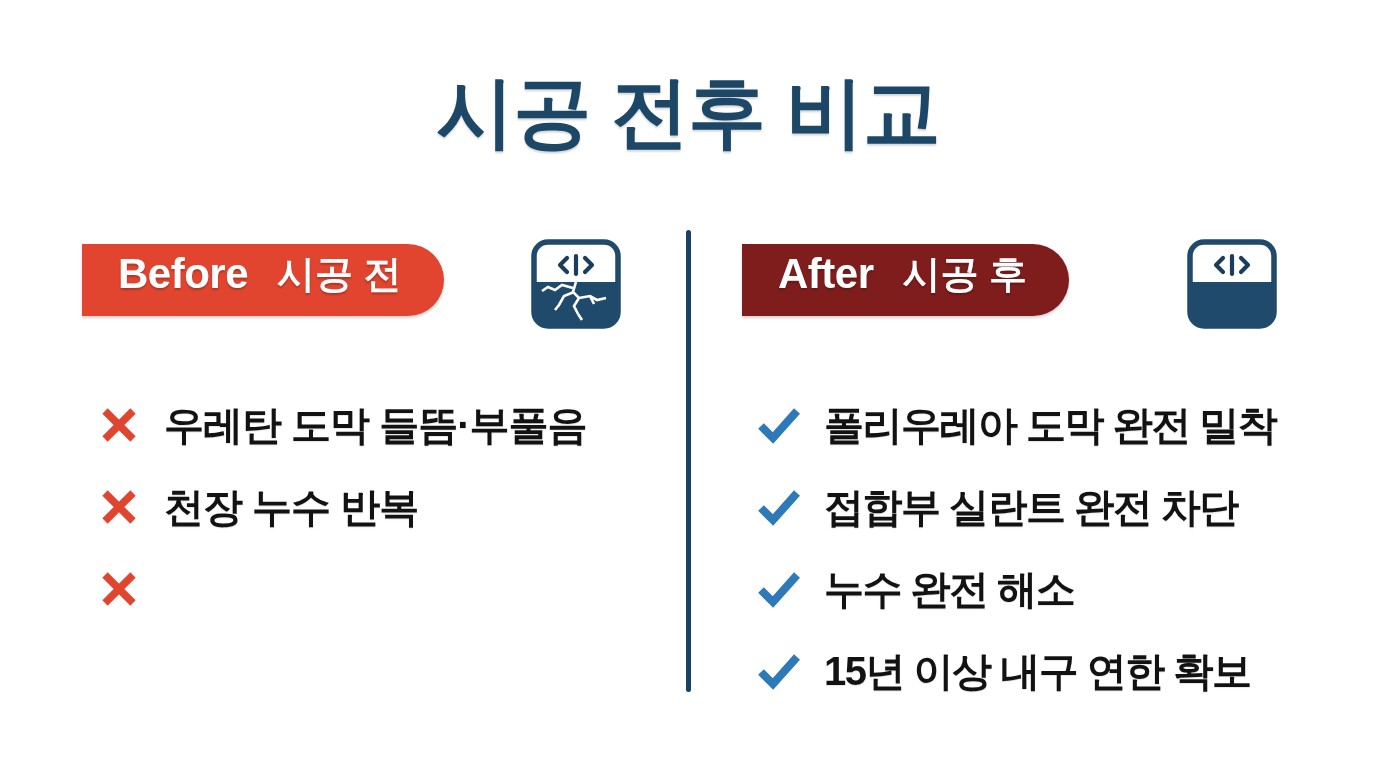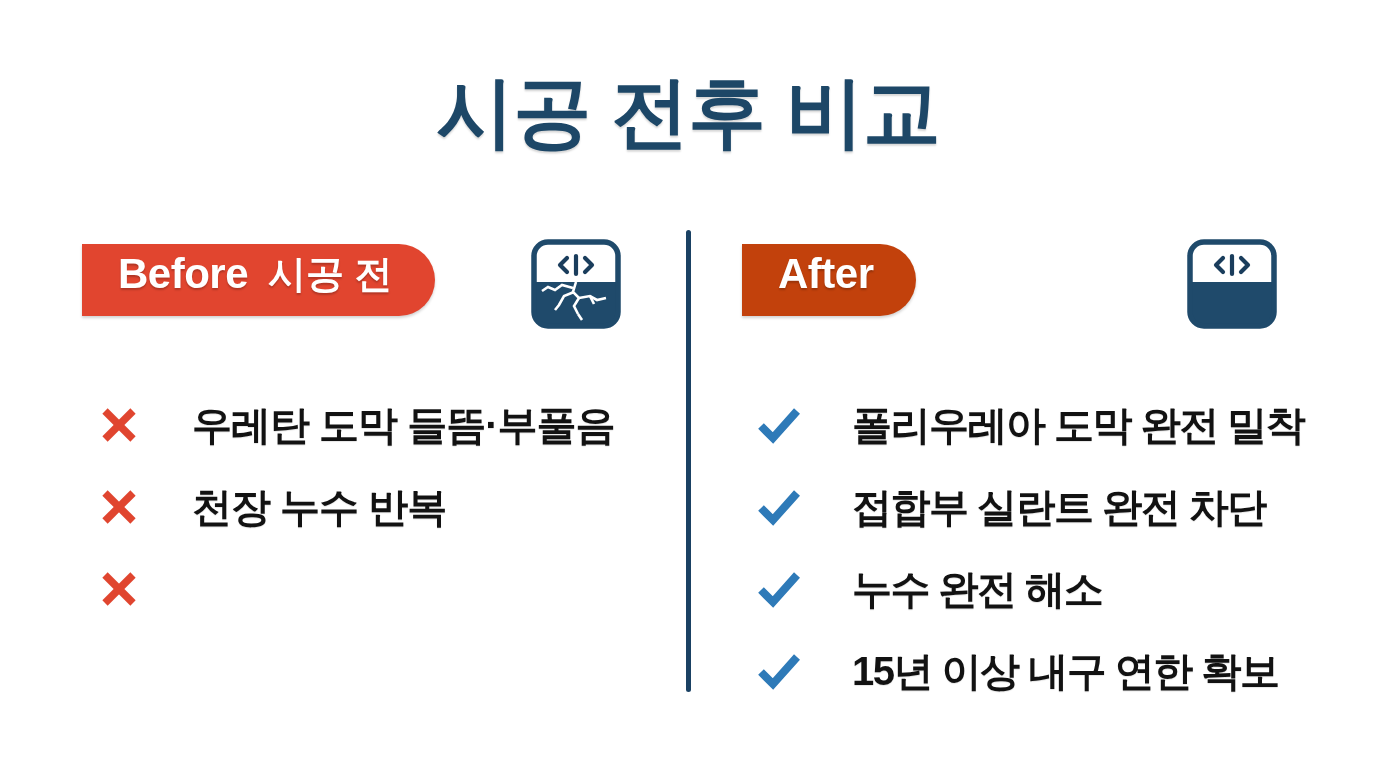--- a/index.html
+++ b/index.html
@@ -74,29 +74,29 @@
     padding:0 42px 12px 36px;
     border-radius:0 36px 36px 0;
     color:#ffffff;
     font-size:40px;
     font-weight:bold;
     white-space:nowrap;
     box-shadow:0 2px 3px rgba(0,0,0,0.18);
     text-shadow:0 2px 2px rgba(0,0,0,0.22);
   }
   .pill.red  { background:#e1452f; }
-  .pill.blue { background:#c2410c; }
+  .pill.blue { background:#7f1d1d; }
 
   .pill .pill-en {
     font-size:42px;
     letter-spacing:-0.5px;
   }
   .pill .pill-ko {
     font-size:38px;
-    margin-left:20px;
+    margin-left:29px;
     font-weight:bold;
   }
 
   
   .icon-tile {
     position:absolute;
     top:0;
     width:100px;
     height:100px;
   }
@@ -111,21 +111,20 @@
     top:150px;
     left:14px;
     width:100%;
   }
 
   .list-item {
     display:flex;
     align-items:center;
     height:82px;
     white-space:nowrap;
-    gap:28px;
   }
 
   .mark {
     flex:0 0 auto;
     width:46px;
     height:46px;
     margin-right:22px;
     display:flex;
     align-items:center;
     justify-content:center;
@@ -234,20 +233,21 @@
 
     </div>
   </div>
 
   <div class="column after">
 
     <div class="col-header">
 
       <div class="pill blue">
         <span class="pill-en">After</span>
+        <span class="pill-ko">시공 후</span>
       </div>
 
       <div class="icon-tile">
         <svg class="tile-svg" viewBox="0 0 100 100" xmlns="http://www.w3.org/2000/svg">
           <defs>
             <clipPath id="afterClip">
               <rect x="8" y="8" width="84" height="84" rx="14" ry="14"></rect>
             </clipPath>
           </defs>
           <rect x="8" y="8" width="84" height="84" rx="14" ry="14" fill="#ffffff"></rect>

